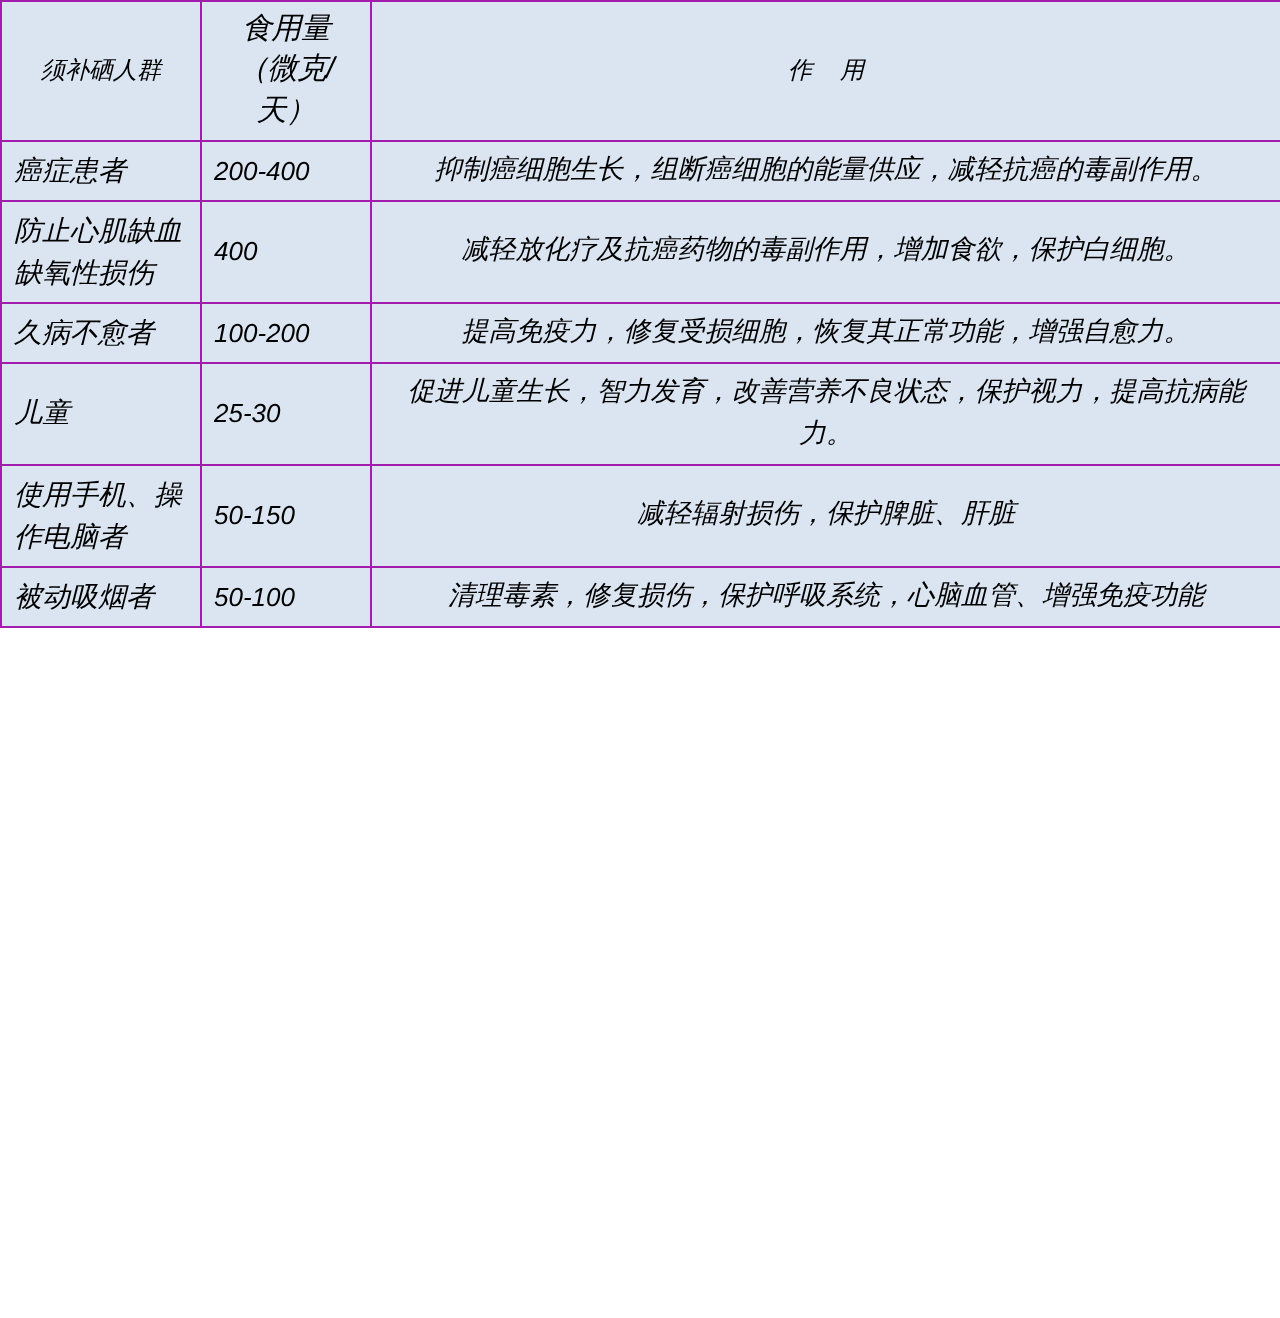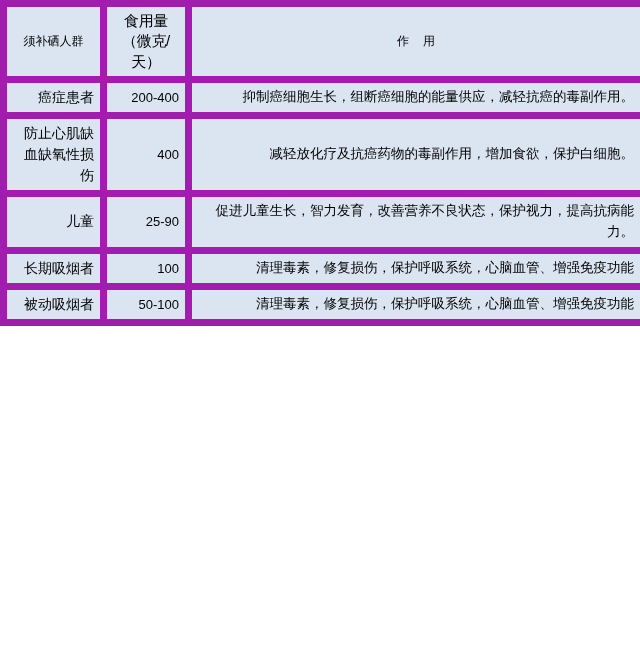--- a/index.html
+++ b/index.html
@@ -14,24 +14,25 @@
     color: #000000;
     overflow: hidden;
   }
   table.se-table {
     width: 640px;
     border-collapse: collapse;
     table-layout: fixed;
     background: #dbe5f1;
   }
   table.se-table td, table.se-table th {
-    border: 7px solid #a21caf;
+    border: 1px solid #a21caf;
     padding: 4px 6px;
     vertical-align: middle;
     font-weight: normal;
+    font-style: italic;
   }
   
   col.c0 { width: 100px; }
   col.c1 { width: 85px; }
   col.c2 { width: 455px; }
 
   thead td {
     text-align: center;
     font-size: 12px;
     line-height: 1.35;
@@ -39,35 +40,35 @@
   }
   thead td.h-dose {
     font-size: 15px;
     letter-spacing: -0.3px;
   }
   thead td.h-effect {
     letter-spacing: 14px;
     text-indent: 14px;
   }
   tbody td.grp {
-    text-align: right;
+    text-align: left;
     font-size: 14px;
     line-height: 1.5;
   }
   tbody td.dose {
-    text-align: right;
+    text-align: left;
     font-size: 13px;
   }
   tbody td.eff {
-    text-align: right;
+    text-align: center;
     font-size: 13.5px;
     line-height: 1.55;
   }
   tbody td.eff.center {
-    text-align: right;
+    text-align: center;
   }
 </style>
 </head>
 <body>
 
 <table class="se-table">
   <colgroup>
     <col class="c0">
       <col class="c1">
       <col class="c2">
@@ -84,28 +85,33 @@
         <td class="grp">癌症患者</td>
         <td class="dose">200-400</td>
         <td class="eff">抑制癌细胞生长，组断癌细胞的能量供应，减轻抗癌的毒副作用。</td>
       </tr>
       <tr>
         <td class="grp">防止心肌缺血缺氧性损伤</td>
         <td class="dose">400</td>
         <td class="eff center">减轻放化疗及抗癌药物的毒副作用，增加食欲，保护白细胞。</td>
       </tr>
       <tr>
+        <td class="grp">久病不愈者</td>
+        <td class="dose">100-200</td>
+        <td class="eff">提高免疫力，修复受损细胞，恢复其正常功能，增强自愈力。</td>
+      </tr>
+      <tr>
         <td class="grp">儿童</td>
-        <td class="dose">25-90</td>
+        <td class="dose">25-30</td>
         <td class="eff">促进儿童生长，智力发育，改善营养不良状态，保护视力，提高抗病能力。</td>
       </tr>
       <tr>
-        <td class="grp">长期吸烟者</td>
-        <td class="dose">100</td>
-        <td class="eff">清理毒素，修复损伤，保护呼吸系统，心脑血管、增强免疫功能</td>
+        <td class="grp">使用手机、操作电脑者</td>
+        <td class="dose">50-150</td>
+        <td class="eff center">减轻辐射损伤，保护脾脏、肝脏</td>
       </tr>
       <tr>
         <td class="grp">被动吸烟者</td>
         <td class="dose">50-100</td>
         <td class="eff">清理毒素，修复损伤，保护呼吸系统，心脑血管、增强免疫功能</td>
       </tr>
     </tbody>
 </table>
 
 </body></html>

